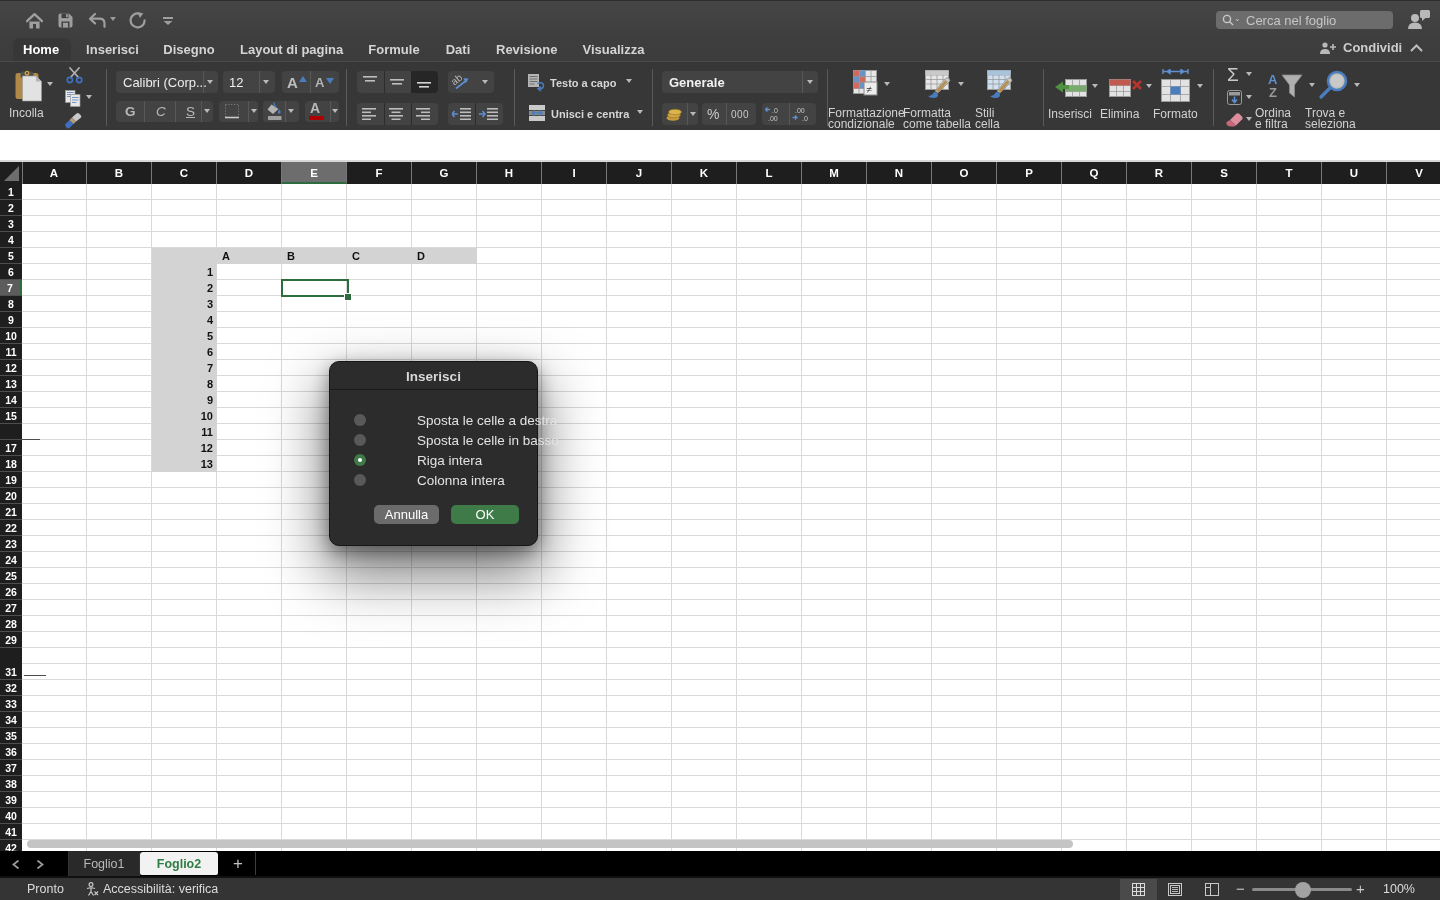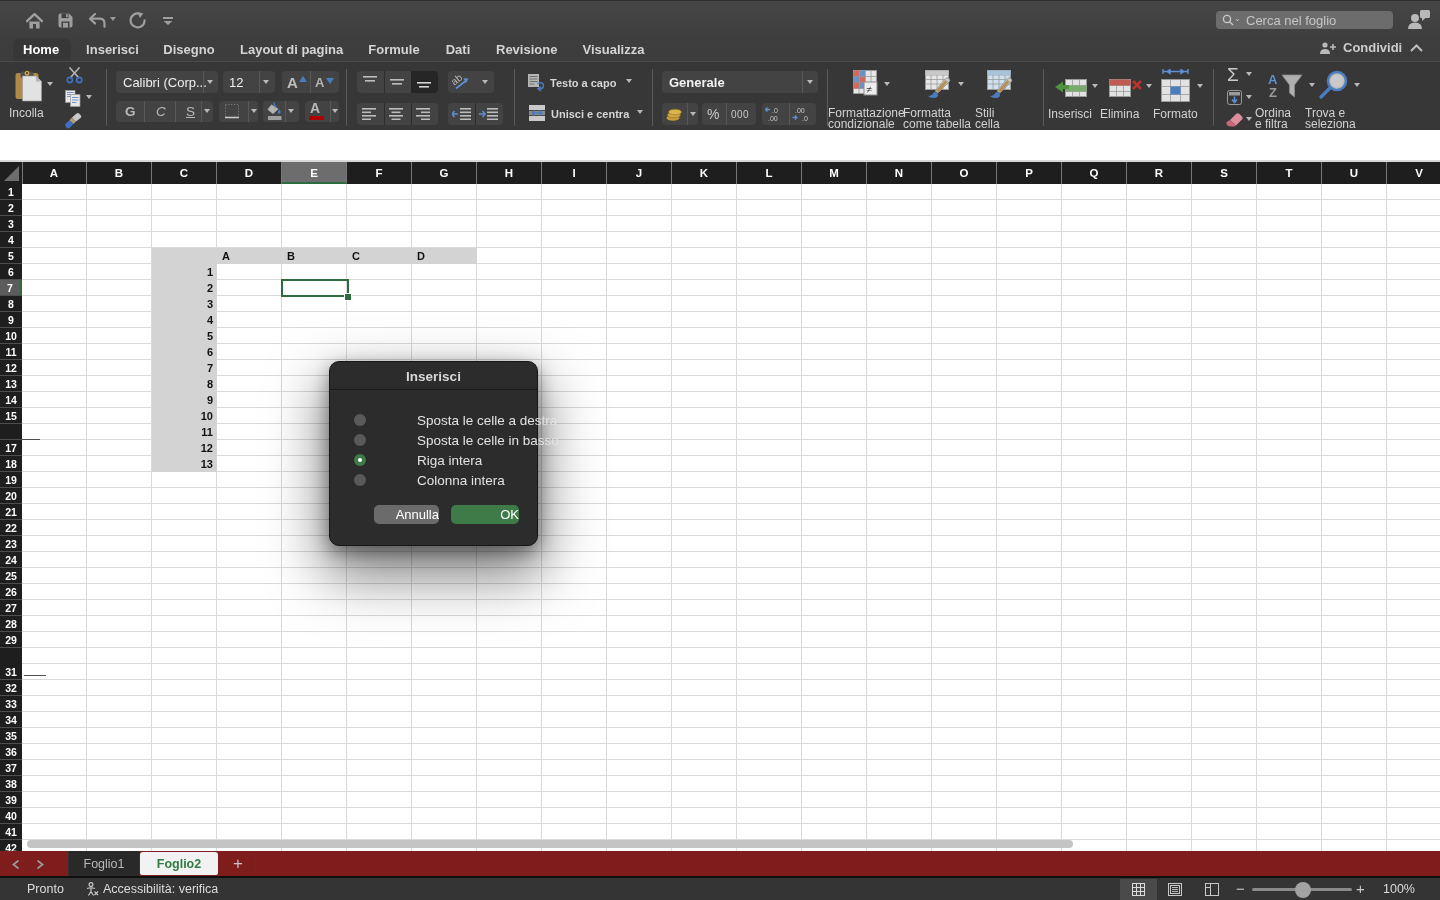--- a/index.html
+++ b/index.html
@@ -23,23 +23,23 @@
 .grayfill{position:absolute;background:#d3d3d3;}
 .cellv{position:absolute;height:16px;line-height:17px;font-size:11px;font-weight:700;color:#111;}
 #selcell{position:absolute;border:2px solid #2e6b3f;box-sizing:border-box;}
 #selhandle{position:absolute;width:6px;height:6px;background:#2e6b3f;border:1px solid #fff;box-sizing:content-box;}
 #dialog{position:absolute;left:329px;top:361px;width:209px;height:185px;background:#2c2c2c;border:1px solid #161616;border-radius:10px;box-shadow:0 25px 55px 5px rgba(0,0,0,.5),0 6px 18px rgba(0,0,0,.4);box-sizing:border-box;}
 #dlgtitle{position:absolute;left:0;top:0;width:100%;height:28px;line-height:29px;text-align:center;color:#d8d8d8;font-size:13.5px;font-weight:700;border-bottom:1px solid #1a1a1a;box-sizing:border-box;}
 .radio{position:absolute;width:12px;height:12px;border-radius:50%;background:#595959;}
 .radio.sel{background:#3e7b48;}
 .radio.sel::after{content:"";position:absolute;left:4px;top:4px;width:4px;height:4px;border-radius:50%;background:#fff;}
 .rlabel{position:absolute;color:#e2e2e2;font-size:13.5px;line-height:14px;margin-left:44px;}
-.dbtn{position:absolute;height:19px;line-height:19px;text-align:right;color:#fff;font-size:13px;border-radius:5px;}
+.dbtn{position:absolute;height:19px;line-height:19px;text-align:center;color:#fff;font-size:13px;border-radius:5px;}
 #scrollthumb{position:absolute;left:27px;top:840px;width:1046px;height:8px;background:#c4c4c4;border-radius:4px;}
-#tabbar{position:absolute;left:0;top:851px;width:1440px;height:25px;background:#7f1d1d;}
+#tabbar{position:absolute;left:0;top:851px;width:1440px;height:25px;background:#000000;}
 #statusbar{position:absolute;left:0;top:876px;width:1440px;height:24px;background:#343434;border-top:2px solid #101010;box-sizing:border-box;color:#dcdcdc;font-size:12.5px;}
 .icn{position:absolute;}
 .lbl{position:absolute;color:#d2d2d2;font-size:12px;text-align:left;line-height:10.5px;white-space:nowrap;}
 .caret{position:absolute;width:0;height:0;border-left:3.5px solid transparent;border-right:3.5px solid transparent;border-top:4px solid #b9b9b9;}
 .vsep{position:absolute;width:1px;background:#5a5a5a;}
 .btnbox{position:absolute;background:#434343;border-radius:4px;box-sizing:border-box;}
 .seg{position:absolute;background:#434343;border-radius:4px;box-sizing:border-box;}
 </style>
 </head>
 <body>

